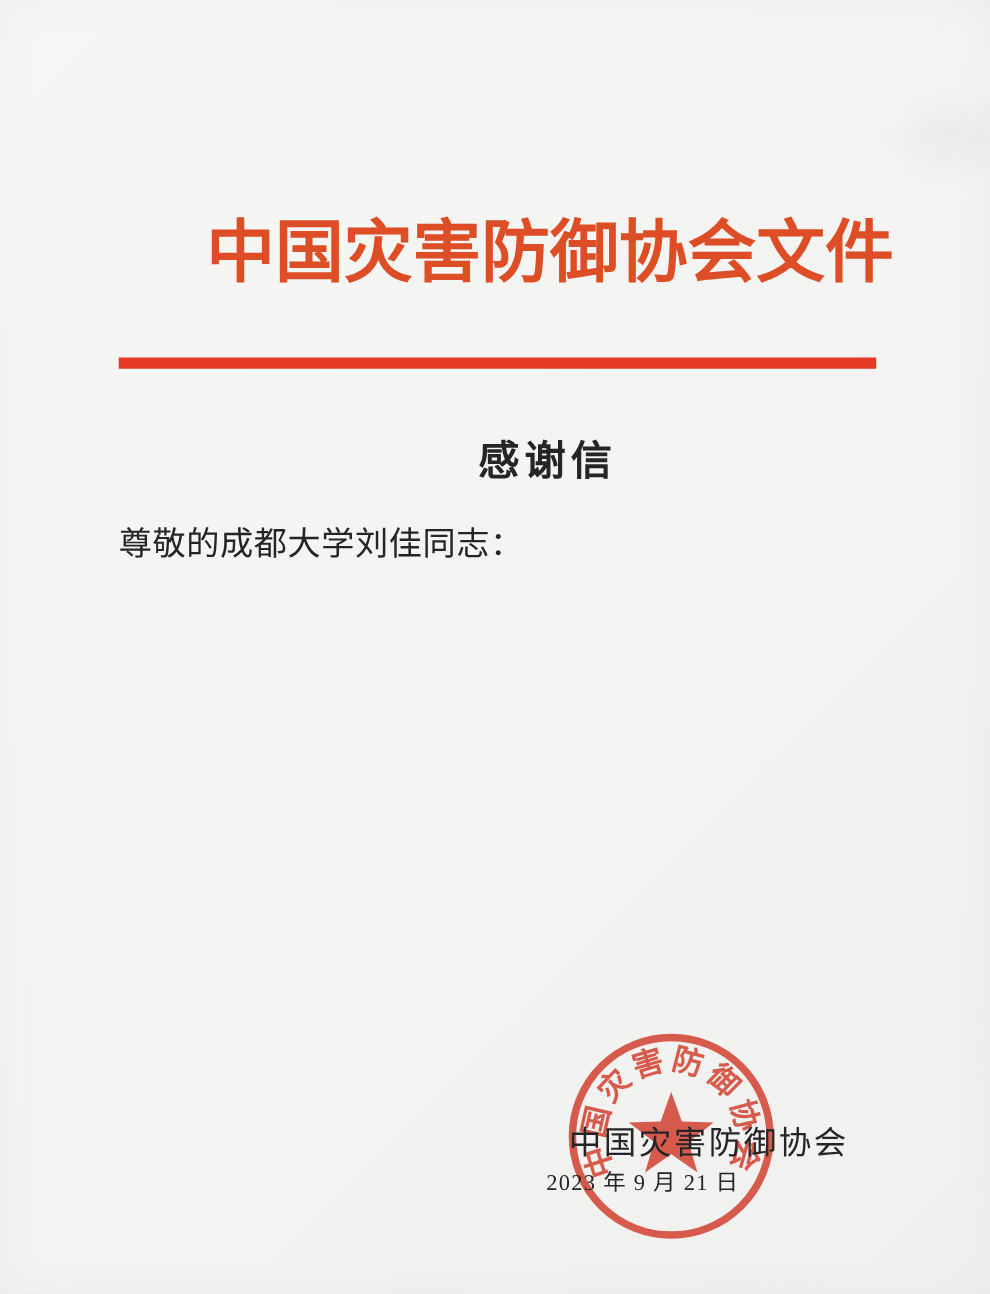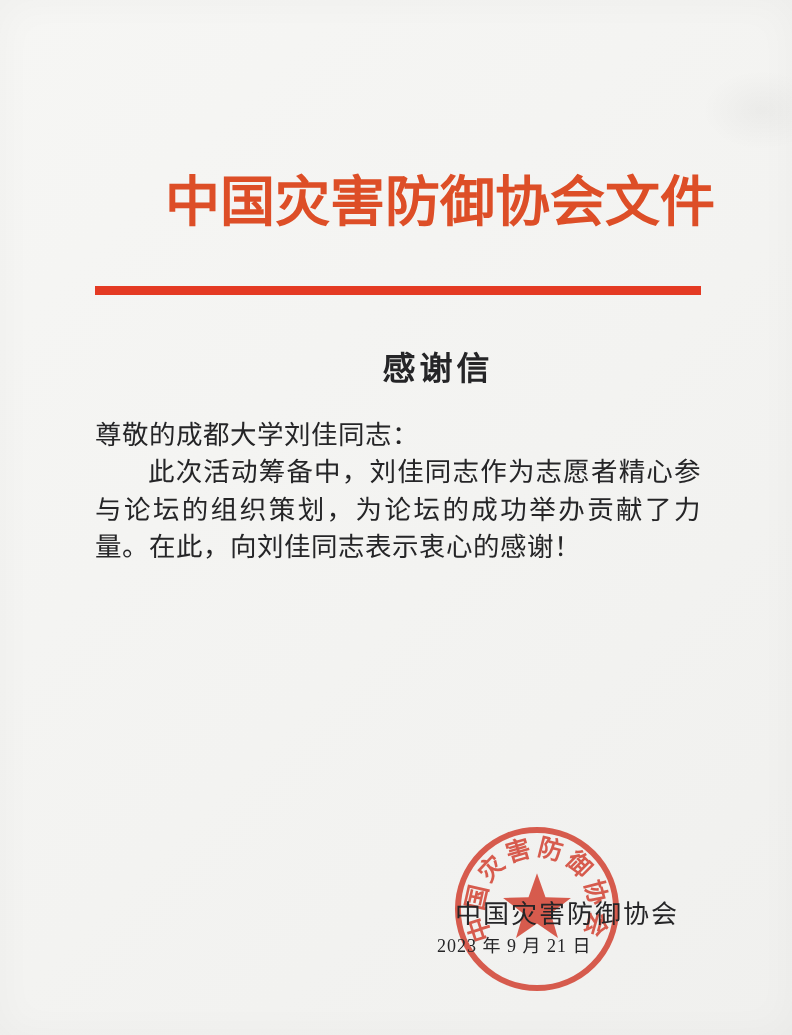--- a/index.html
+++ b/index.html
@@ -74,21 +74,20 @@
 <div class="page">
 
   <div class="letterhead" style="color: rgb(221, 78, 39);">中国灾害防御协会文件</div>
 
   <div class="red-rule" style="background: rgb(228, 58, 35);"></div>
 
   <div class="letter-title" style="color: rgb(37, 37, 39); padding-left: 42px;">感谢信</div>
 
   <div class="body-text" style="color: rgb(37, 37, 39);">
     <p>尊敬的成都大学刘佳同志：</p>
-    <p class="indent">此次活动筹备中，刘佳同志作为志愿者精心参与论坛的组织策划，为论坛的成功举办贡献了力量。在此，向刘佳同志表示衷心的感谢！</p>
   </div>
 
   <div class="signature-block">
 
     <svg class="seal" viewBox="0 0 200 200" aria-hidden="true">
       <defs>
         <path id="sealArc" d="M 49.2 135.6 A 62 62 0 1 1 150.8 135.6" fill="none"></path>
       </defs>
       <circle cx="100" cy="100" r="93" fill="none" stroke-width="7" class="seal-stroke" stroke="#e04a3a"></circle>
       <polygon points="100,58 110,86.2 139.9,87 116.2,105.3 124.7,134 100,117 75.3,134 83.8,105.3 60.1,87 90,86.2" fill="#e04a3a"></polygon>

